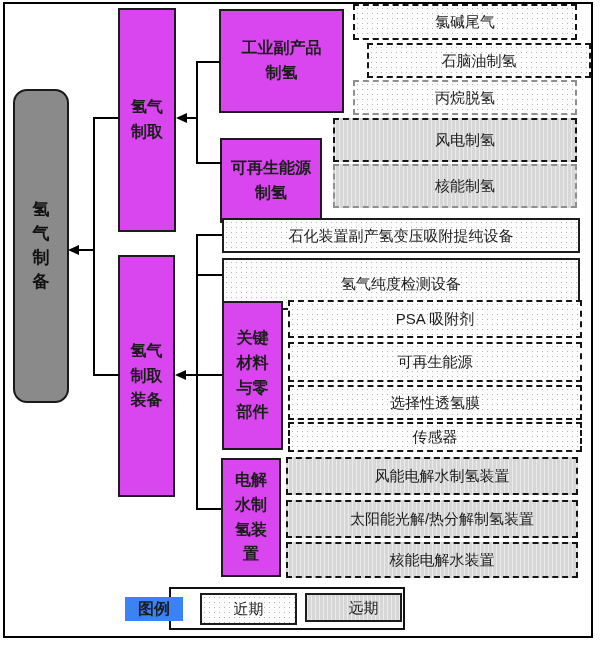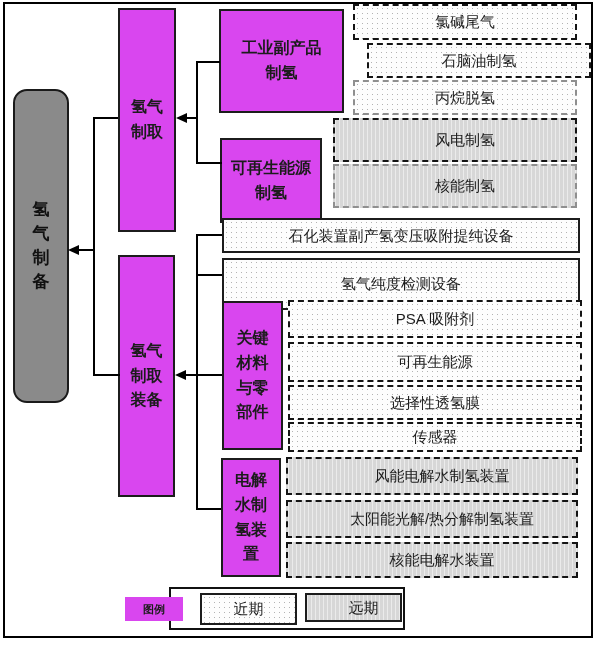--- a/index.html
+++ b/index.html
@@ -16,21 +16,21 @@
   .near{background-color:#fdfdfd;
         background-image:radial-gradient(circle,#b3b3b3 0.9px,transparent 1px);
         background-size:5px 5px;}
   .far{background-color:#d7d7d7;
        background-image:repeating-linear-gradient(90deg,rgba(255,255,255,.5) 0 1px,transparent 1px 4px);padding-left:20px;}
   .root{background:#8a8a8a;border:2px solid #1a1a1a;border-radius:14px;
         font-weight:bold;font-size:17px;line-height:1.42;color:#111;}
   .line{background:#000;}
   .ah{width:0;height:0;border-top:5px solid transparent;border-bottom:5px solid transparent;
       border-right:11px solid #000;}
-  .legend-title{font-weight:bold;font-size:11px;background:#d946ef;display:flex;
+  .legend-title{font-weight:bold;font-size:16px;background:#3b82f6;display:flex;
                 align-items:center;justify-content:center;z-index:3;}
   .sw{border:2px solid #1c1c1c;z-index:2;}
 </style>
 </head>
 <body>
 
 <div id="stage">
 
   <div class="abs" style="left:3px;top:2px;width:590px;height:636px;border:2px solid #000;"></div>
 

